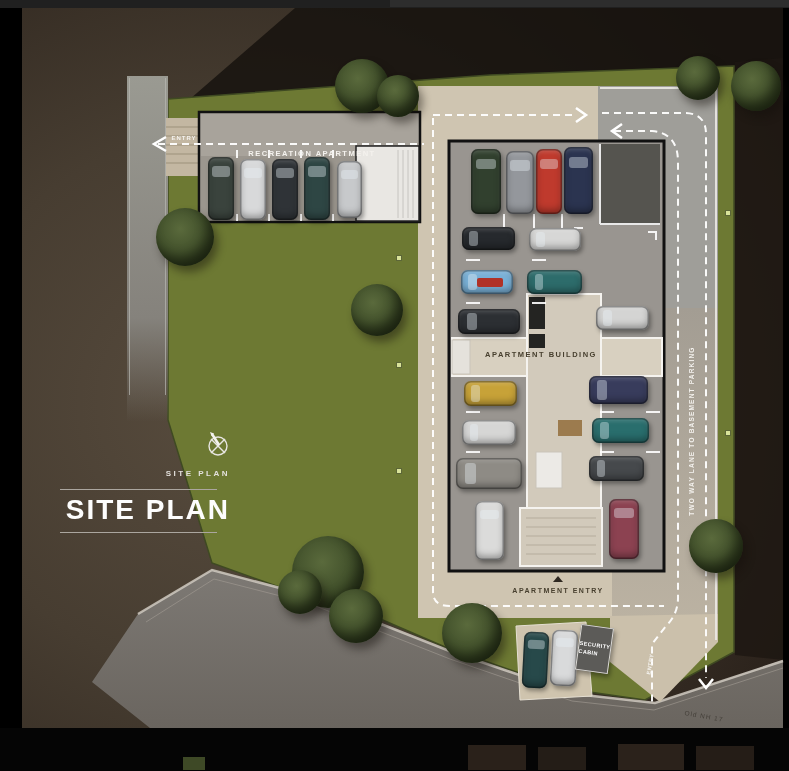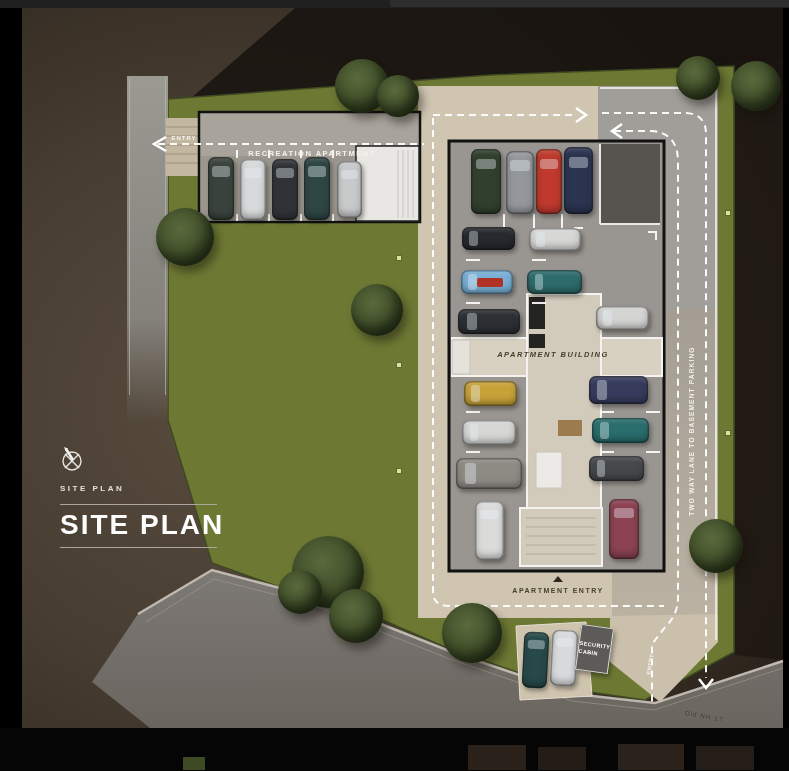--- a/index.html
+++ b/index.html
@@ -39,21 +39,21 @@
   .tri{position:absolute;width:0;height:0;border-left:5px solid transparent;
        border-right:5px solid transparent;border-bottom:6px solid #2e2821;
        transform:translate(-50%,-50%);}
 
   .cabin{position:absolute;left:578px;top:626px;width:31px;height:44px;background:#5c5b58;
          border:1.5px solid #dbd9d5;transform:rotate(8deg);color:#fff;font-size:5.5px;
          letter-spacing:.4px;font-weight:bold;display:flex;align-items:center;justify-content:center;
          text-align:left;line-height:1.5;box-shadow:2px 3px 5px rgba(0,0,0,.4);}
 
   
-  .panel{position:absolute;left:60px;top:447px;width:170px;color:var(--panel_text);}
+  .panel{position:absolute;left:60px;top:432px;width:170px;color:var(--panel_text);text-align:right;}
   .panel .eyebrow{font-size:8px;font-weight:bold;letter-spacing:2.5px;color:#e3e0dc;margin:7px 0 11px;}
   .panel .rule{height:0;border-top:1.5px solid #aba69f;width:157px;margin:0 0 4px;}
   .panel .title{font-size:28px;font-weight:bold;letter-spacing:2px;line-height:1.15;margin:2px 0 6px;}
 </style>
 </head>
 <body>
 
 <svg class="layer" width="789" height="771" viewBox="0 0 789 771">
   <defs>
     <radialGradient id="bg" cx="0.28" cy="0.55" r="0.85">
@@ -299,21 +299,21 @@
     <div class="lamp" style="left: 396px; top: 255px;"></div>
     <div class="lamp" style="left: 396px; top: 362px;"></div>
     <div class="lamp" style="left: 396px; top: 468px;"></div>
     <div class="lamp" style="left: 725px; top: 210px;"></div>
     <div class="lamp" style="left: 725px; top: 430px;"></div>
   </div>
 
 <div class="layer">
   <div class="lbl tiny" style="left:184px;top:138px;">ENTRY</div>
   <div class="lbl" style="left:312px;top:153px;font-size:7.5px;">RECREATION APARTMENT</div>
-  <div class="lbl dark" style="left:553px;top:354px;font-size:7.5px;font-style:italic;">APARTMENT BUILDING</div>
+  <div class="lbl dark" style="left:541px;top:354px;font-size:7.5px;">APARTMENT BUILDING</div>
   <div class="tri" style="left:558px;top:579px;"></div>
   <div class="lbl dark" style="left:558px;top:590px;">APARTMENT ENTRY</div>
   <div class="cabin">
     <span>SECURITY CABIN</span>
   </div>
   <div class="lbl vert" style="left:691px;top:431px;">TWO WAY LANE TO BASEMENT PARKING</div>
   <div class="lbl entry-b" style="left:650px;top:664px;">ENTRY</div>
   <div class="lbl road" style="left:704px;top:716px;">Old NH 17</div>
 </div>
 

